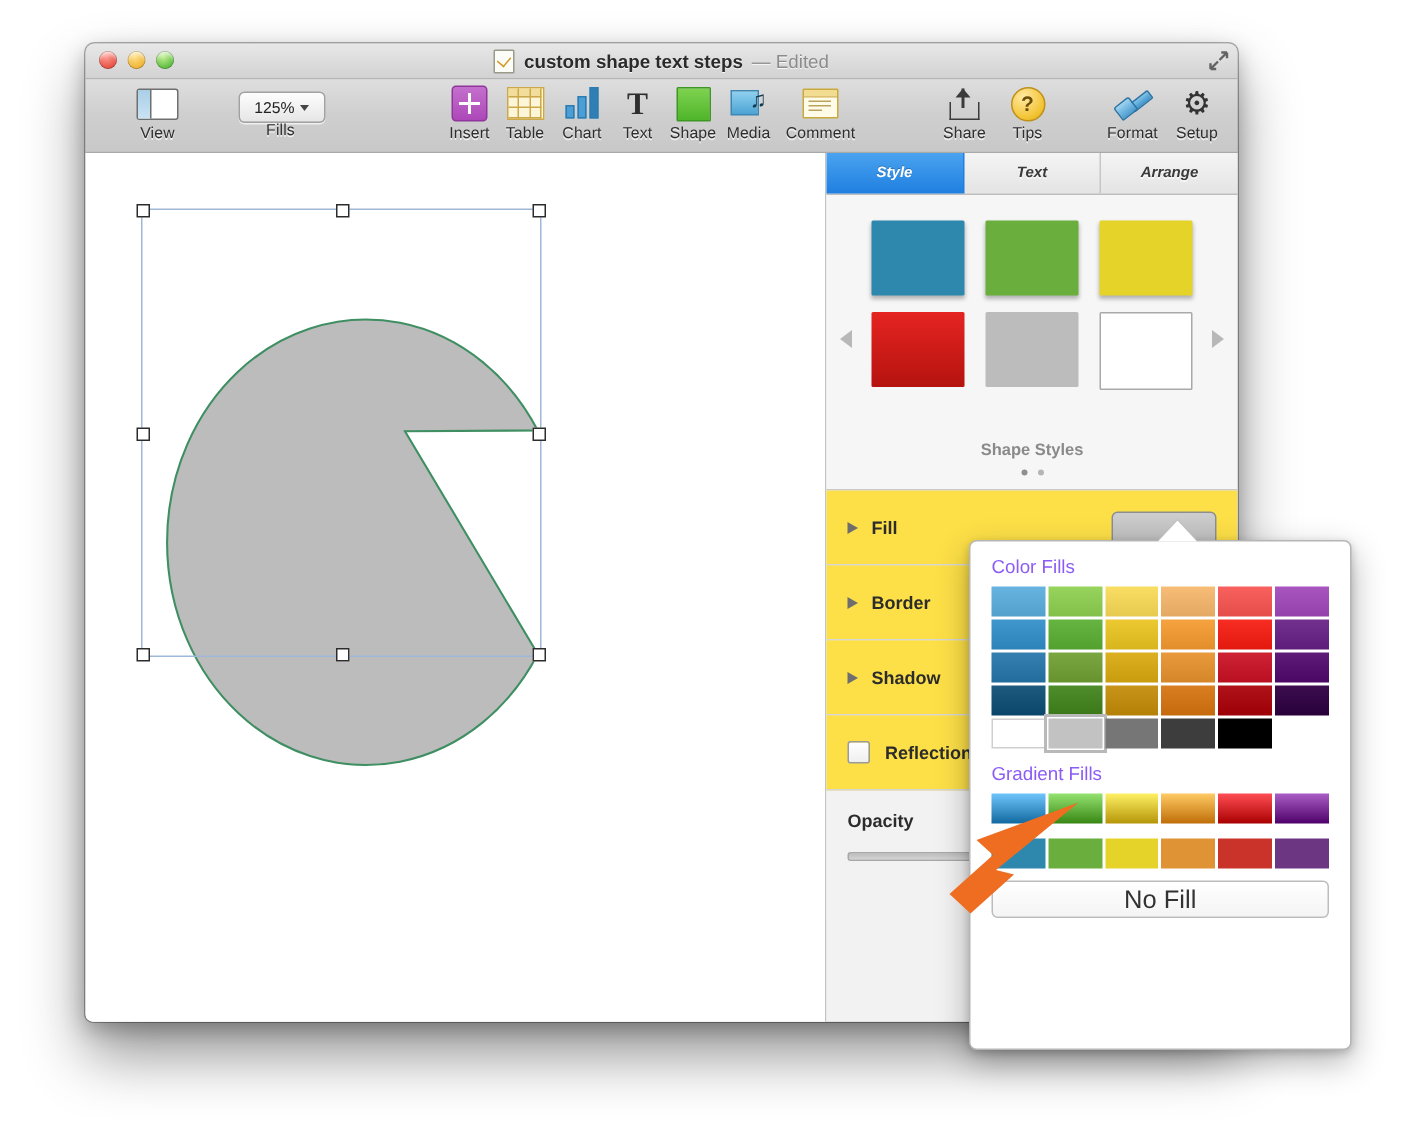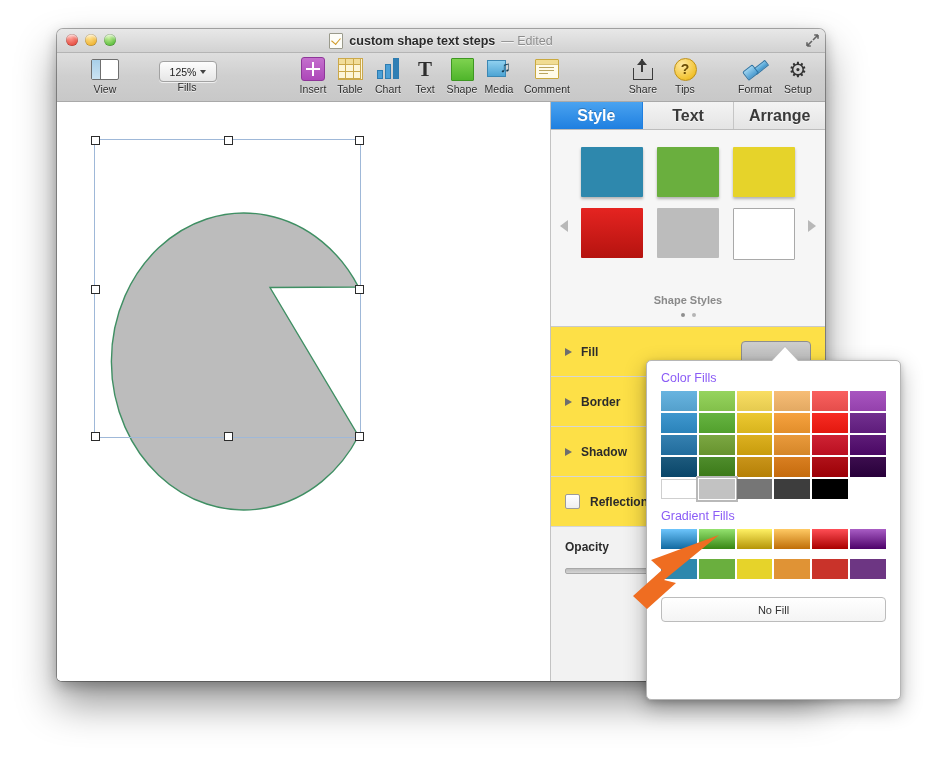--- a/index.html
+++ b/index.html
@@ -158,23 +158,24 @@
   .inspector{
     position:absolute; right:0; top:0; width:274px; bottom:0;
     background:#f2f2f2;
   }
   .tabbar{
     display:flex; height:27px; border-bottom:1px solid #bdbdbd;
     background:linear-gradient(to bottom,#f4f4f4,#e4e4e4);
   }
   .tab{
     flex:1; display:flex; align-items:center; justify-content:center;
-    font-size:16px; font-weight:700; color:#3a3a3a;
+    font-size:10px; font-weight:700; color:#3a3a3a;
     border-right:1px solid #c6c6c6; cursor:default;
     text-shadow:0 1px 0 rgba(255,255,255,0.65);
+    font-style:italic;
   }
   .tab:last-child{border-right:none;}
   .tab.active{
     background:linear-gradient(to bottom,#4aa3f0,#1f7fe0);
     color:#fff; text-shadow:0 -1px 0 rgba(0,0,0,0.25);
     border-right:1px solid #1f7fe0;
   }
 
   .styles-pane{
     position:relative; height:196px; background:#f6f6f6;
@@ -240,24 +241,24 @@
     margin-left:auto; width:74px;height:18px;background:#c2c2c2;border:1px solid #b0b0b0;
   }
   .pop-sec{padding:10px 14px 0 14px;}
   .pop-sec h4{margin:0 0 6px 0;font-size:12.5px;font-weight:400;color:#8b5cf6;}
   .cgrid{display:grid;grid-template-columns:repeat(6,1fr);gap:2px;}
   .cgrid div{height:20px;cursor:default;}
   .cgrid div.selected{outline:2px solid #b9b9b9;outline-offset:1px;}
   .strip{display:grid;grid-template-columns:repeat(6,1fr);gap:2px;}
   .strip div{height:20px;cursor:default;}
   .nofill{
-    margin:18px 14px 0 14px; height:23px; border-radius:4px;
+    margin:8px 14px 0 14px; height:23px; border-radius:4px;
     border:1px solid #bcbcbc; background:linear-gradient(to bottom,#fff,#f4f4f4);
     display:flex;align-items:center;justify-content:center;
-    font-size:11px;color:#333;cursor:default;
+    font-size:17px;color:#333;cursor:default;
   }
 
   
   .annot{position:absolute;left:624px;top:533px;width:108px;height:80px;z-index:60;pointer-events:none;}
 </style>
 </head>
 <body>
 
 <div id="root">
 

